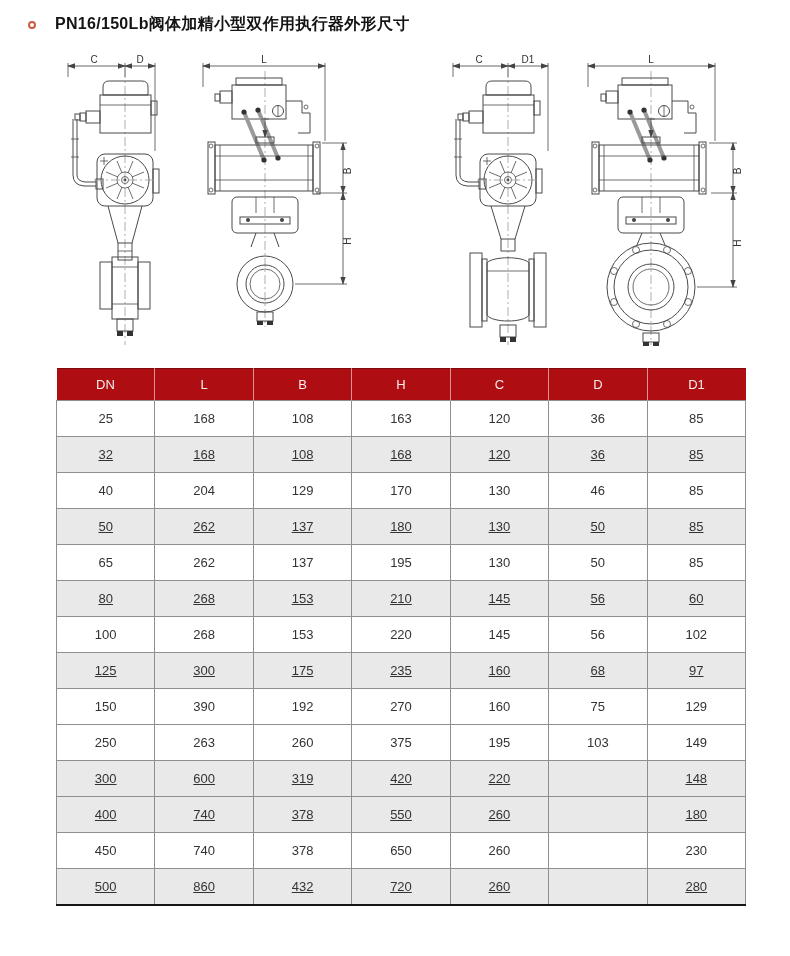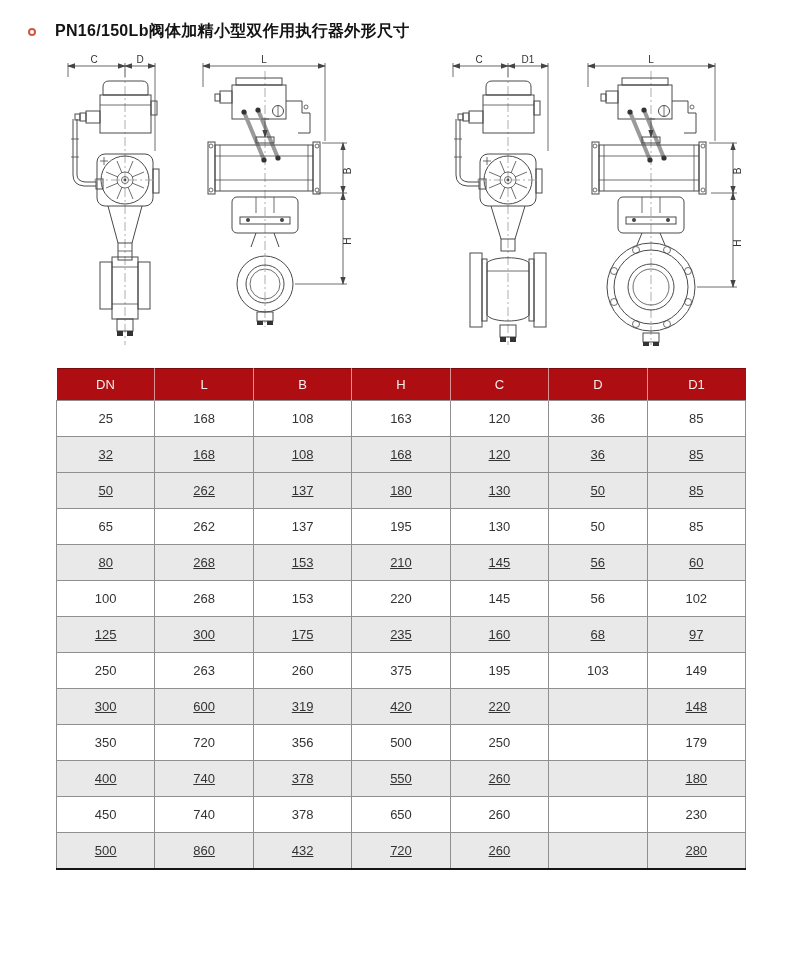--- a/index.html
+++ b/index.html
@@ -1,21 +1,21 @@
 <!DOCTYPE html>
 <html style="--header-bg: #ae0e11; --row-alt: #e9e9e9; --bullet: #cf5a40;"><head>
 <meta charset="utf-8">
 <style>
   html,body{margin:0;padding:0;}
   body{
     width:790px;height:956px;background:#fff;position:relative;overflow:hidden;
     font-family:"Liberation Sans","DejaVu Sans",sans-serif;color:#222;
   }
   
-  .title-row{position:absolute;left:0;top:21px;width:714px;height:26px;}
+  .title-row{position:absolute;left:0;top:14px;width:714px;height:26px;}
   .bullet{
     position:absolute;left:28px;top:7px;width:8px;height:8px;border-radius:50%;
     background:#fff;border:2.5px solid var(--bullet,#cf5a40);box-sizing:border-box;
   }
   .page-title{
     position:absolute;left:55px;top:0;font-size:16px;font-weight:bold;color:#141414;
     letter-spacing:.3px;white-space:nowrap;
   }
   
   .drawings{position:absolute;left:0;top:0;width:790px;height:365px;}
@@ -365,20 +365,29 @@
         </tr>
         <tr class="alt">
           <td>32</td>
           <td>168</td>
           <td>108</td>
           <td>168</td>
           <td>120</td>
           <td>36</td>
           <td>85</td>
         </tr>
+        <tr>
+          <td>40</td>
+          <td>204</td>
+          <td>129</td>
+          <td>170</td>
+          <td>130</td>
+          <td>46</td>
+          <td>85</td>
+        </tr>
         <tr class="alt">
           <td>50</td>
           <td>262</td>
           <td>137</td>
           <td>180</td>
           <td>130</td>
           <td>50</td>
           <td>85</td>
         </tr>
         <tr>
@@ -411,46 +420,46 @@
         <tr class="alt">
           <td>125</td>
           <td>300</td>
           <td>175</td>
           <td>235</td>
           <td>160</td>
           <td>68</td>
           <td>97</td>
         </tr>
         <tr>
+          <td>150</td>
+          <td>390</td>
+          <td>192</td>
+          <td>270</td>
+          <td>160</td>
+          <td>75</td>
+          <td>129</td>
+        </tr>
+        <tr>
           <td>250</td>
           <td>263</td>
           <td>260</td>
           <td>375</td>
           <td>195</td>
           <td>103</td>
           <td>149</td>
         </tr>
         <tr class="alt">
           <td>300</td>
           <td>600</td>
           <td>319</td>
           <td>420</td>
           <td>220</td>
           <td></td>
           <td>148</td>
         </tr>
-        <tr>
-          <td>350</td>
-          <td>720</td>
-          <td>356</td>
-          <td>500</td>
-          <td>250</td>
-          <td></td>
-          <td>179</td>
-        </tr>
         <tr class="alt">
           <td>400</td>
           <td>740</td>
           <td>378</td>
           <td>550</td>
           <td>260</td>
           <td></td>
           <td>180</td>
         </tr>
         <tr>

